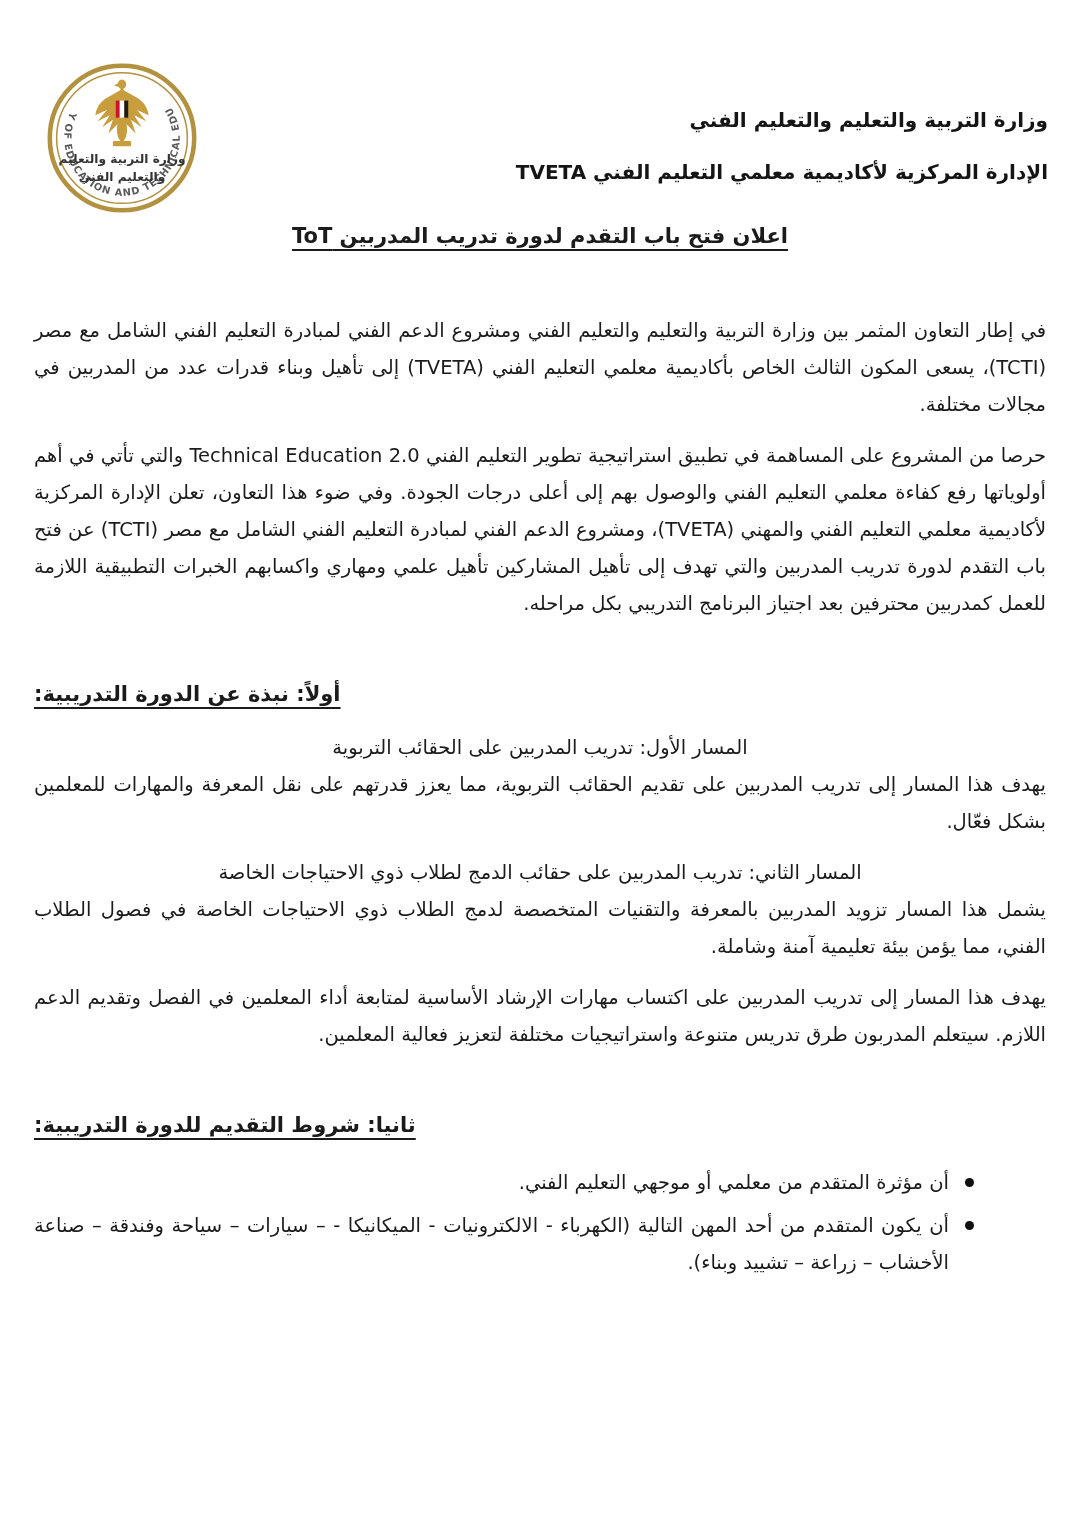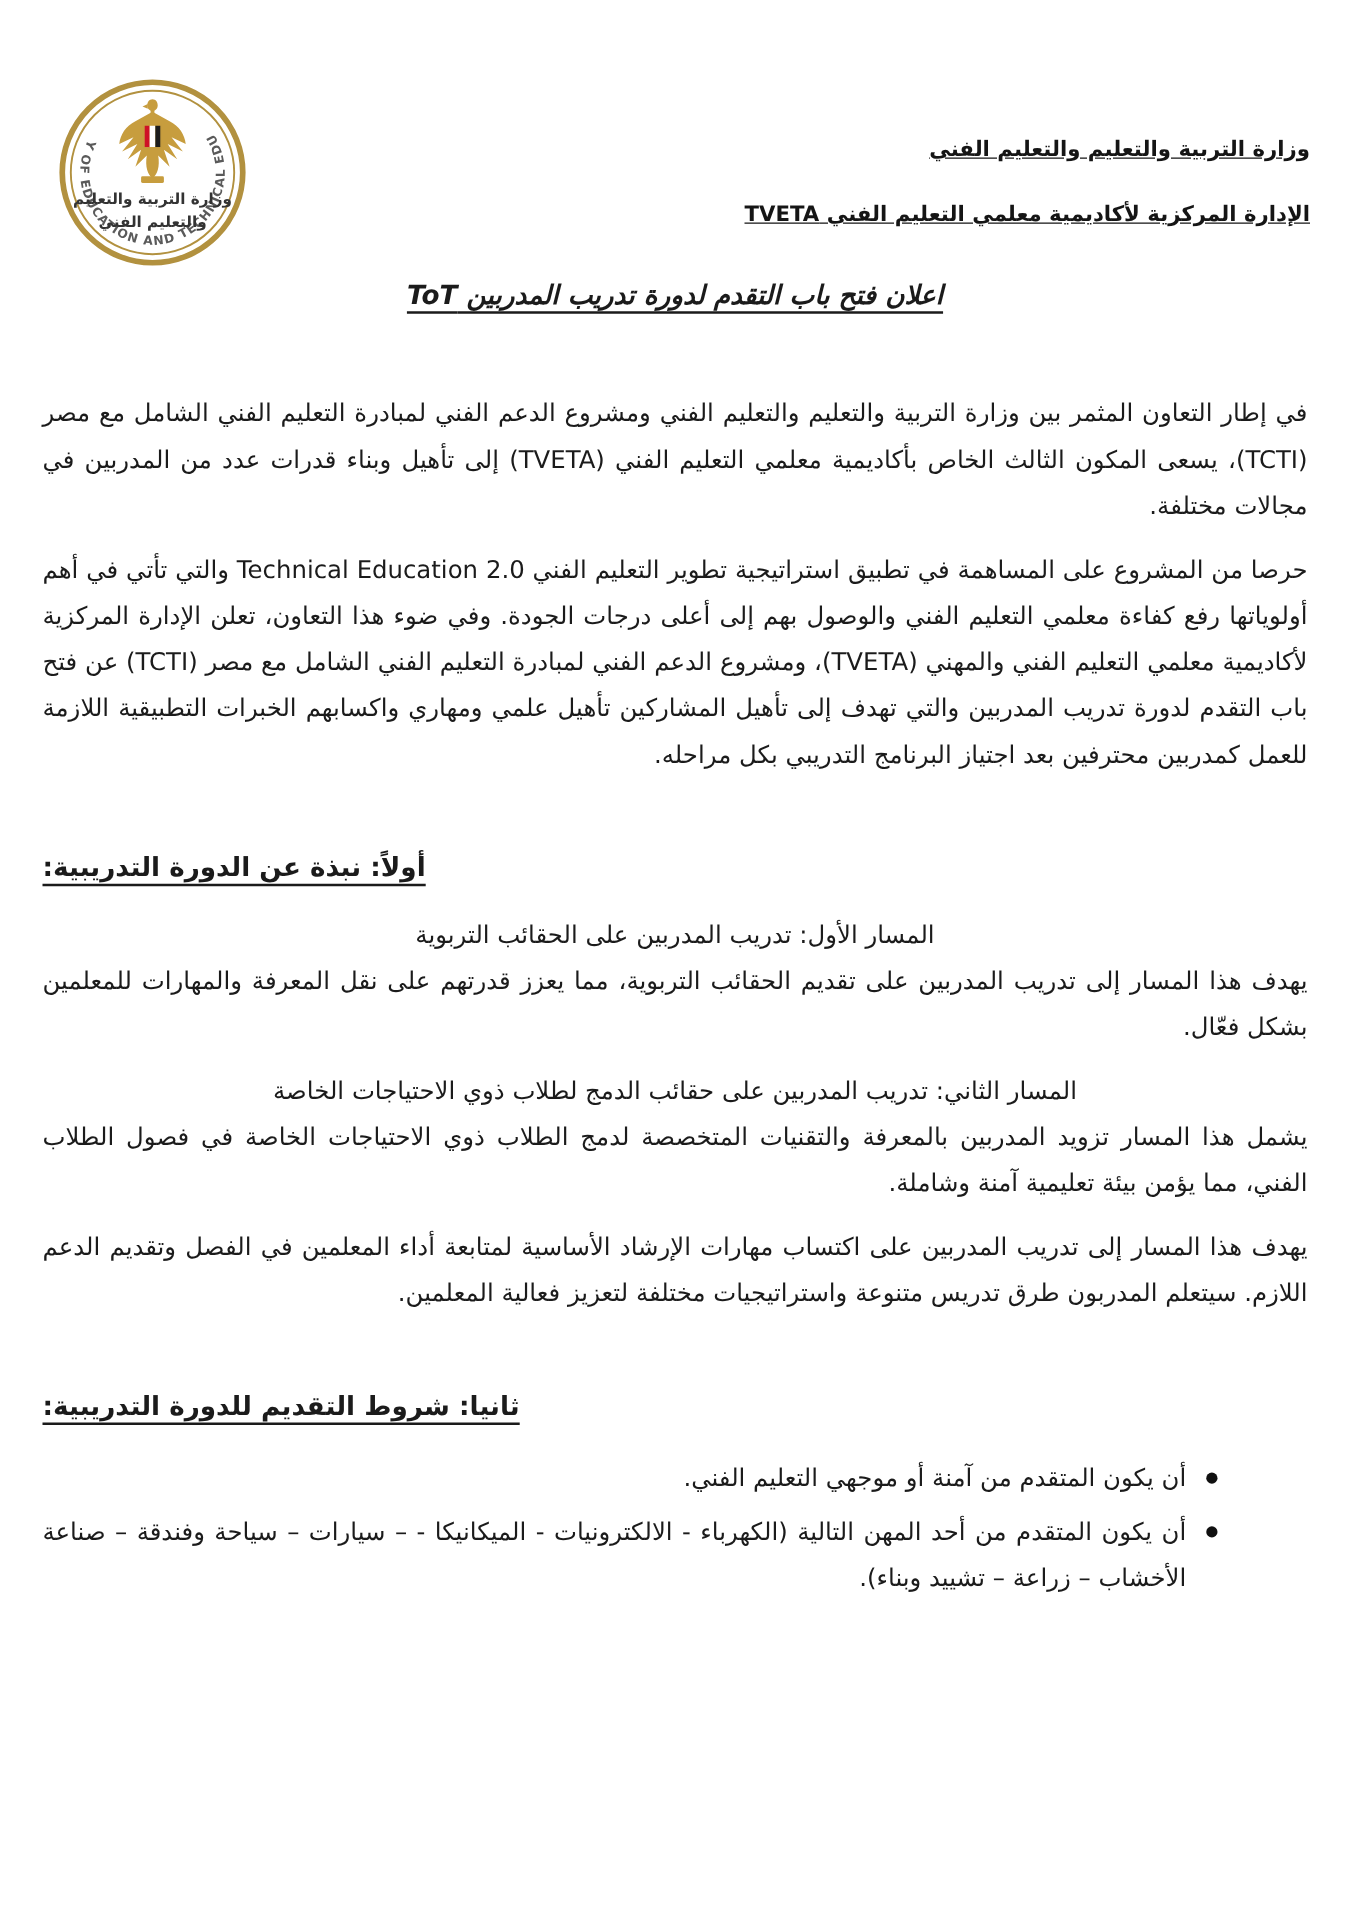--- a/index.html
+++ b/index.html
@@ -10,30 +10,29 @@
     margin:0 auto;
     background:#ffffff;
     overflow:hidden;
     font-family:"DejaVu Sans", sans-serif;
     color:#1b1b1b;
   }
   .logo-wrap { position:absolute; left:46px; top:62px; width:152px; height:152px; }
   .hdr-text {
     position:absolute; top:94px; right:32px;
     direction:rtl; text-align:right;
-    font-size:17px; font-weight:bold; line-height:52px;
+    font-size:20px; font-weight:bold; line-height:52px;
     color:#151515;
-    text-decoration:underline;
   }
   .doc-title {
     position:absolute; top:224px; left:0; width:100%;
     direction:rtl; text-align:center;
     font-size:21px; font-weight:bold;
   }
-  .doc-title span { text-decoration:underline; text-underline-offset:6px; text-decoration-thickness:2px;font-style:italic; }
+  .doc-title span { text-decoration:underline; text-underline-offset:6px; text-decoration-thickness:2px; }
   .body-col {
     position:absolute; top:312px; left:34px; right:34px;
     direction:rtl;
     font-size:19.5px; line-height:37px;
     text-align:justify;
   }
   .para { margin-bottom:14px; }
   .sec-heading {
     margin-top:54px; margin-bottom:16px;
     text-align:left; font-size:21px; font-weight:bold;
@@ -115,21 +114,21 @@
       <div class="track-body">يهدف هذا المسار إلى تدريب المدربين على اكتساب مهارات الإرشاد الأساسية لمتابعة أداء المعلمين في الفصل وتقديم الدعم اللازم. سيتعلم المدربون طرق تدريس متنوعة واستراتيجيات مختلفة لتعزيز فعالية المعلمين.</div>
     </div>
 
     <div class="sec-heading">
       <span>ثانيا: شروط التقديم للدورة التدريبية:</span>
     </div>
 
     <div class="bullets">
       <div class="bullet-row">
         <span class="bullet-dot"></span>
-        <div class="bullet-text">أن يكون المتقدم من آمنة أو موجهي التعليم الفني.</div>
+        <div class="bullet-text">أن مؤثرة المتقدم من معلمي أو موجهي التعليم الفني.</div>
       </div>
       <div class="bullet-row">
         <span class="bullet-dot"></span>
         <div class="bullet-text">أن يكون المتقدم من أحد المهن التالية (الكهرباء - الالكترونيات - الميكانيكا - – سيارات – سياحة وفندقة – صناعة الأخشاب – زراعة – تشييد وبناء).</div>
       </div>
 
     </div>
 
   </div>
 </div>

